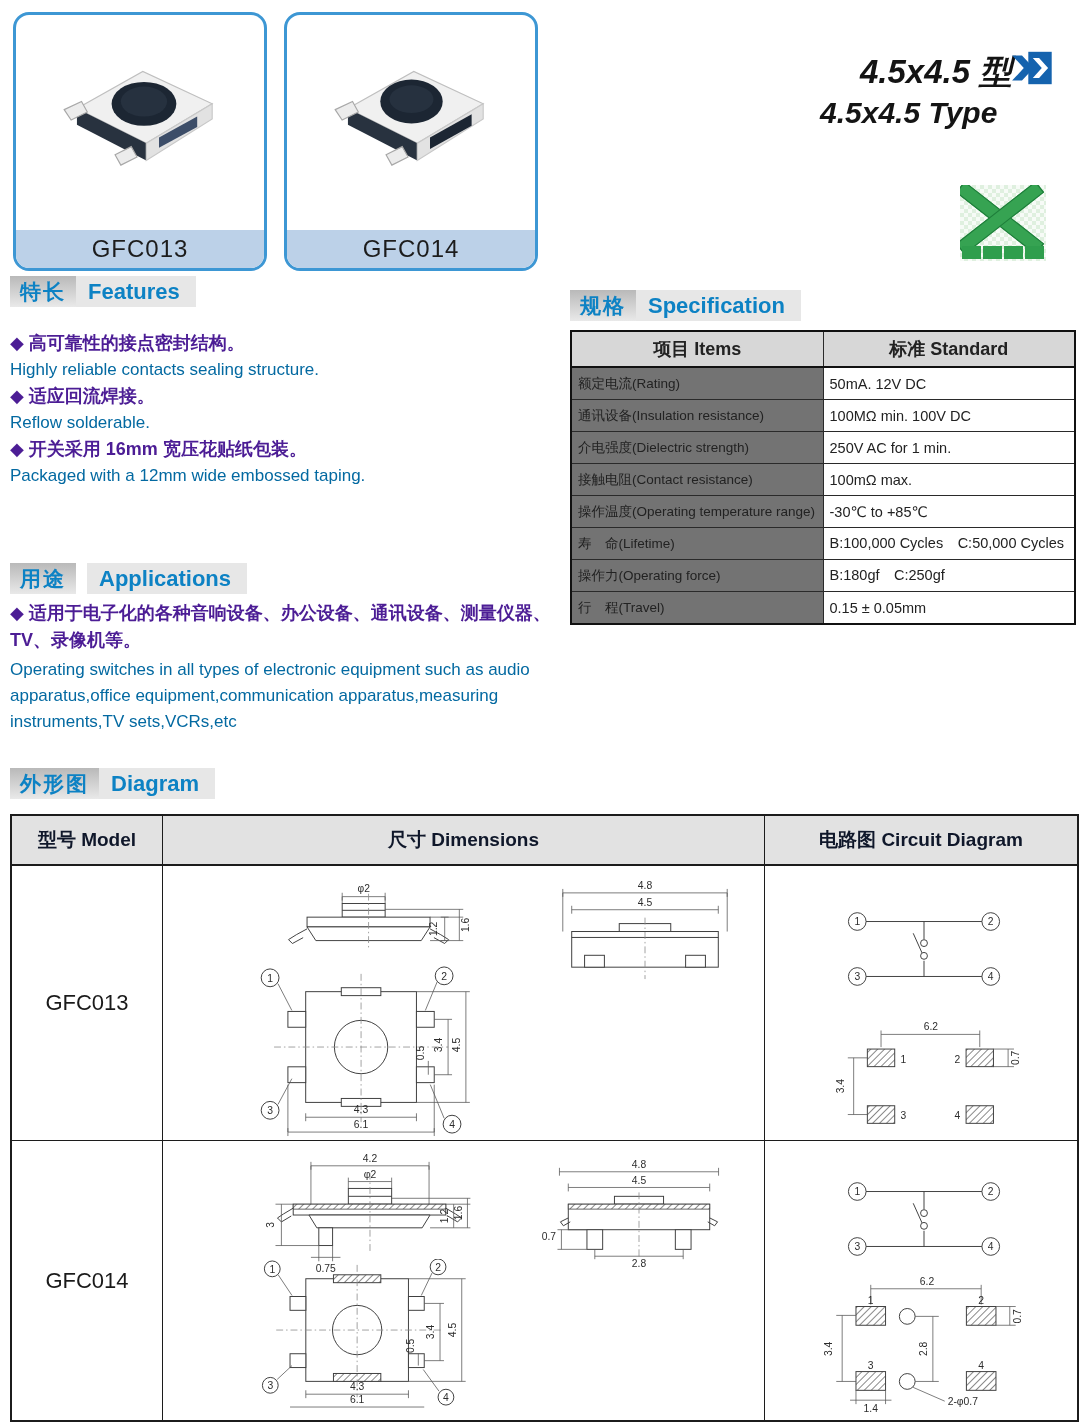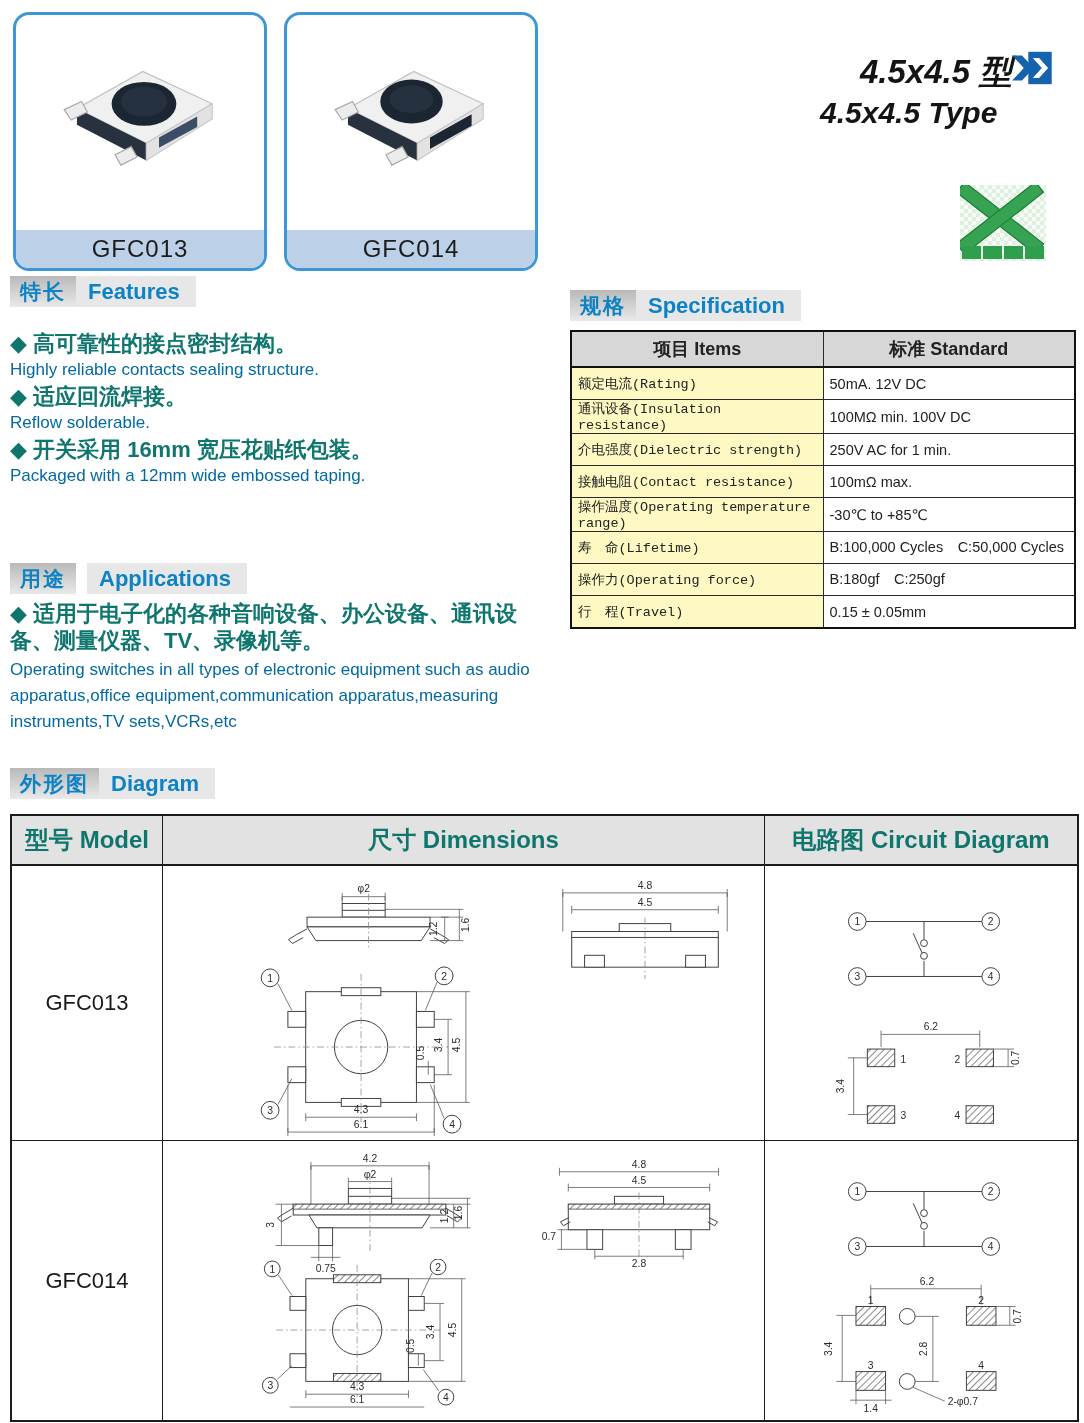--- a/index.html
+++ b/index.html
@@ -27,38 +27,38 @@
   .logo .txtstrip span{flex:1;background:#2f9e4d;}
 
   
   .sec{position:absolute;display:flex;align-items:stretch;height:31px;}
   .sec .cn{background:linear-gradient(#b9b9b9,#e9e9e9);color:#0d82c4;font-weight:bold;font-size:21px;
     display:flex;align-items:center;padding:0 10px;letter-spacing:2px;}
   .sec .en{background:#e7e7e7;color:#0d82c4;font-weight:bold;font-size:22px;display:flex;align-items:center;padding:0 16px 0 12px;}
 
   
   .textcol{position:absolute;left:10px;width:545px;}
-  .line-cn{font-size:22px;font-weight:600;color:#0f766e;line-height:27px;}
+  .line-cn{font-size:18px;font-weight:600;color:#4c1d95;line-height:27px;}
   .line-en{font-size:17px;color:#0369a1;line-height:26px;}
 
   
   table.spec{position:absolute;left:570px;top:330px;width:506px;border-collapse:collapse;table-layout:fixed;}
   table.spec th,table.spec td{border:1px solid #2a2a2a;padding:0 6px;height:31px;font-weight:normal;}
   table.spec thead th{background:#d7d7d7;font-weight:bold;font-size:18px;text-align:center;height:34px;border-bottom:2px solid #111;}
   table.spec{border:2px solid #111;}
-  table.spec td.c1{background:#fef9c3;font-size:13.5px;width:264px;font-family:Liberation Mono, monospace;}
+  table.spec td.c1{background:#737373;font-size:13.5px;width:264px;}
   table.spec td.c2{background:#fff;font-size:14.5px;}
 
   
   .dgrid{position:absolute;left:10px;top:814px;width:1065px;height:604px;border:2px solid #1c1c1c;display:grid;
     grid-template-columns:151px 602px 1fr;grid-template-rows:50px 275px 1fr;background:#fff;}
   .dgrid > div{border-right:1.5px solid #1c1c1c;border-bottom:1.5px solid #1c1c1c;position:relative;}
   .dgrid > div:nth-child(3n){border-right:none;}
   .dgrid > div.lastrow{border-bottom:none;}
-  .dgrid .hcell{background:#e2e2e2;display:flex;align-items:center;justify-content:center;font-size:24px;font-weight:600;color:#0f766e;border-bottom:2px solid #1c1c1c;}
+  .dgrid .hcell{background:#e2e2e2;display:flex;align-items:center;justify-content:center;font-size:19px;font-weight:600;color:#0f172a;border-bottom:2px solid #1c1c1c;}
   .dgrid .mcell{display:flex;align-items:center;justify-content:center;font-size:22px;color:#1a1a1a;}
   .dwg{position:absolute;}
 
   
   svg .s{stroke:#3f3f3f;stroke-width:1;fill:none;}
   svg .sf{stroke:#3f3f3f;stroke-width:1;fill:#fff;}
   svg .dim{stroke:#5a5a5a;stroke-width:0.8;fill:none;}
   svg .cl{stroke:#8a8a8a;stroke-width:0.8;fill:none;stroke-dasharray:7 3 1.5 3;}
   svg .pad{fill:url(#hatch);stroke:#3f3f3f;stroke-width:1;}
   svg text{font-family:"Liberation Sans","DejaVu Sans",sans-serif;font-size:10.5px;fill:#2c2c2c;}

